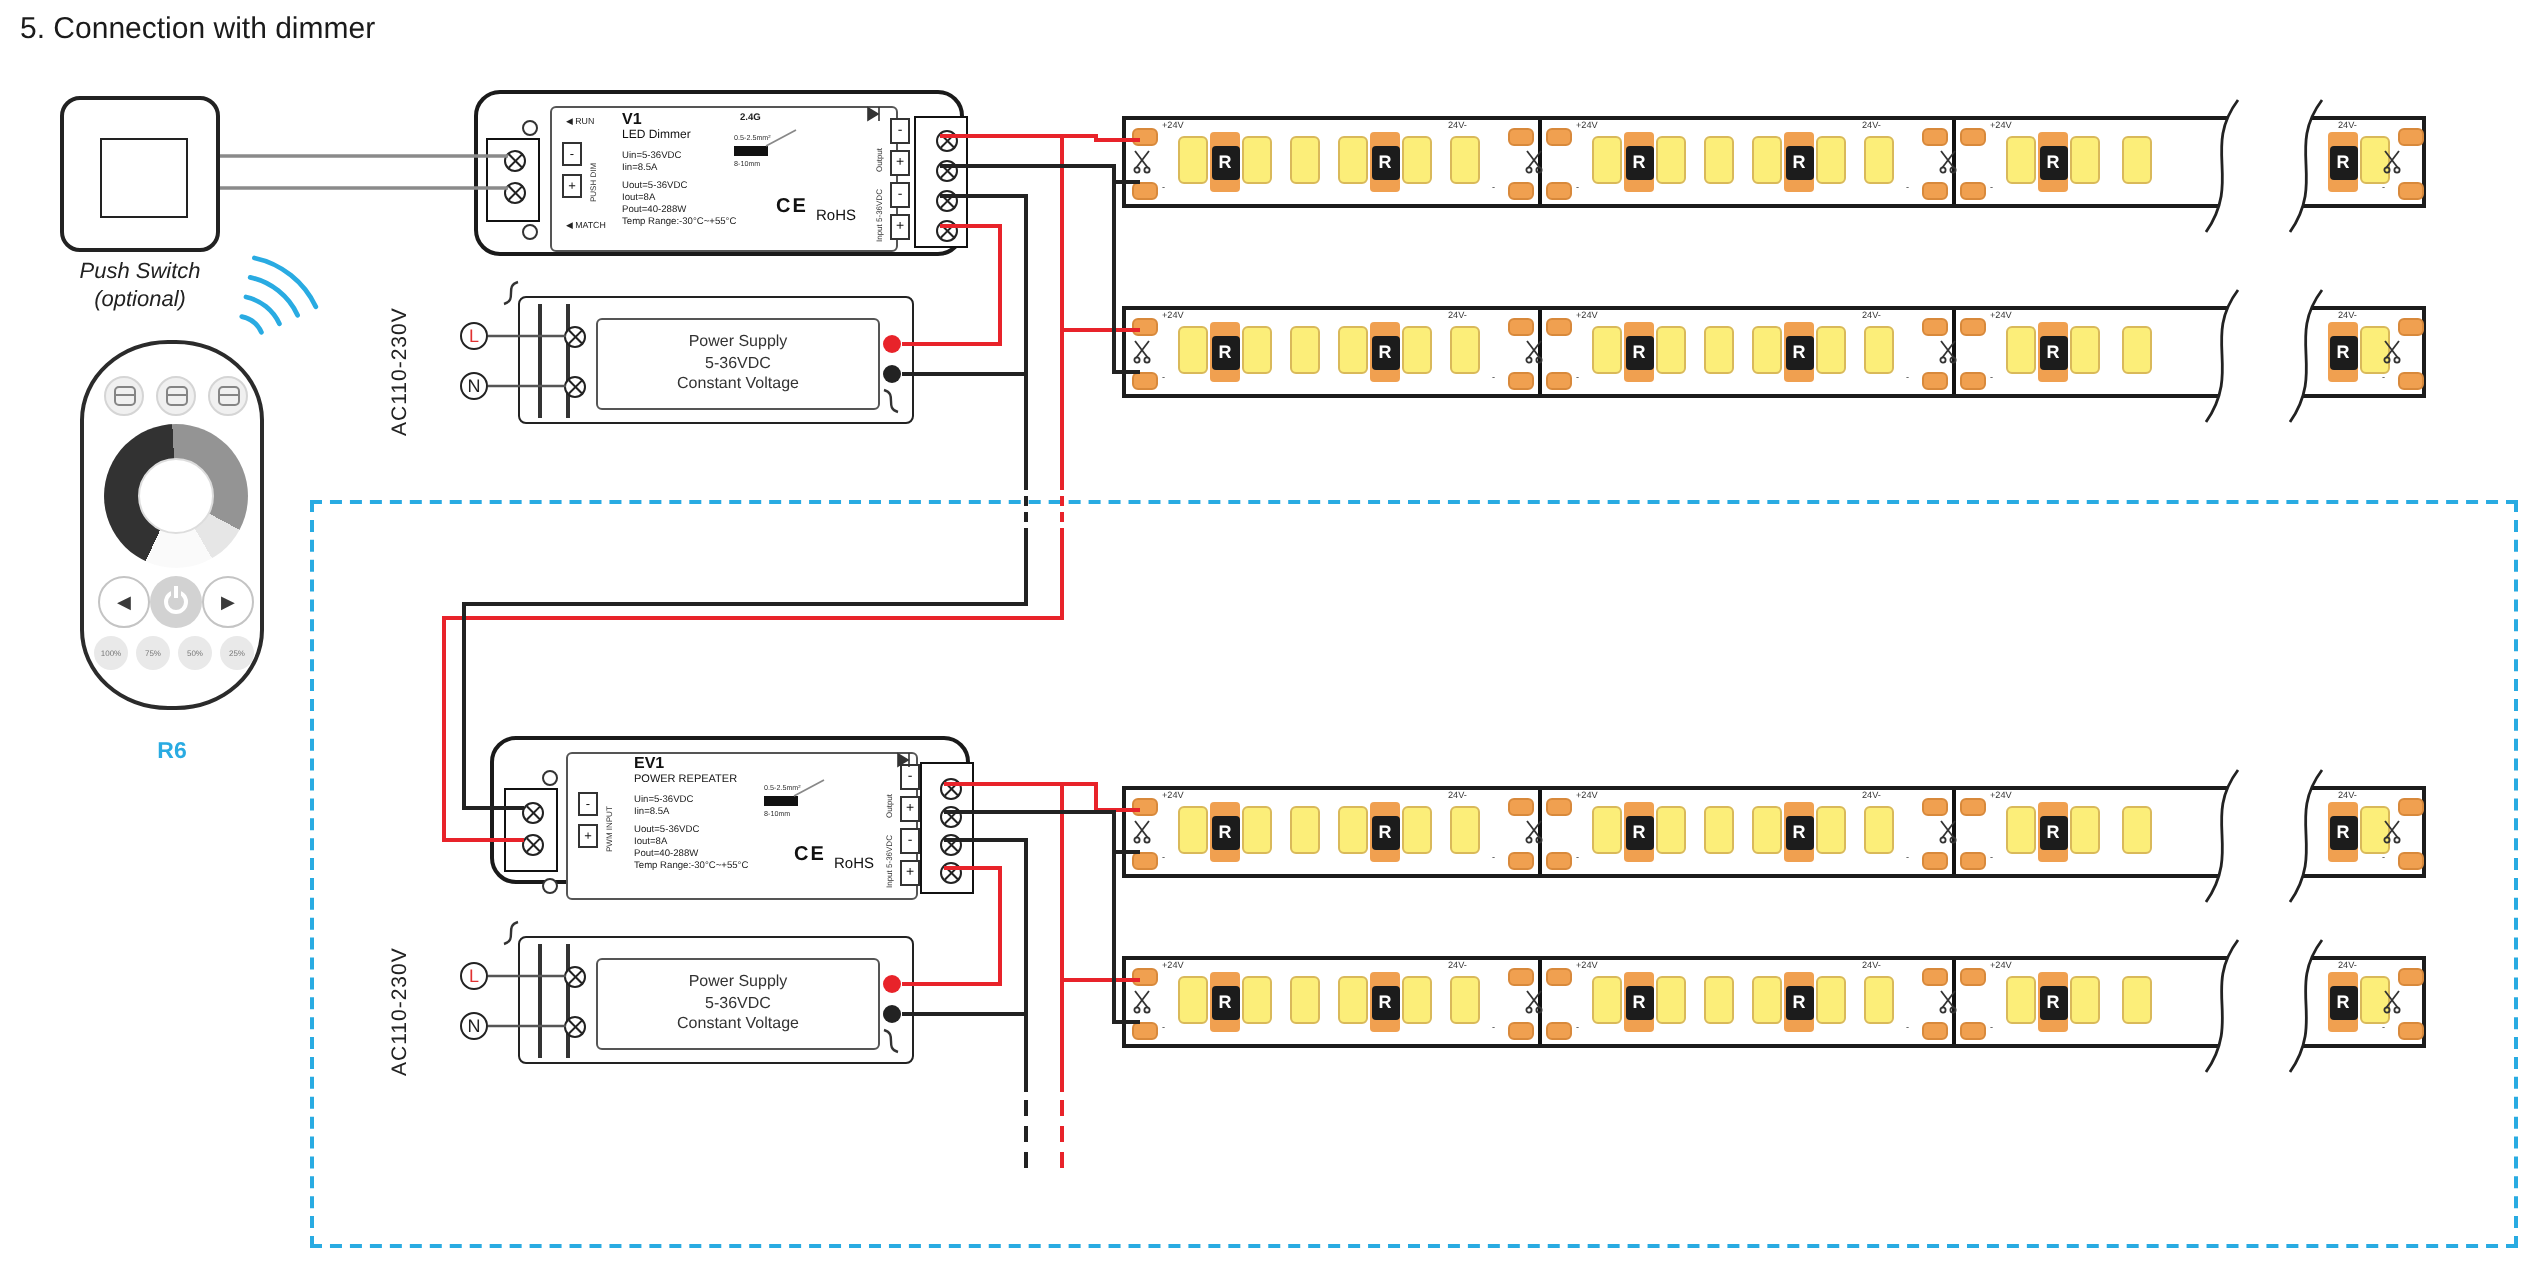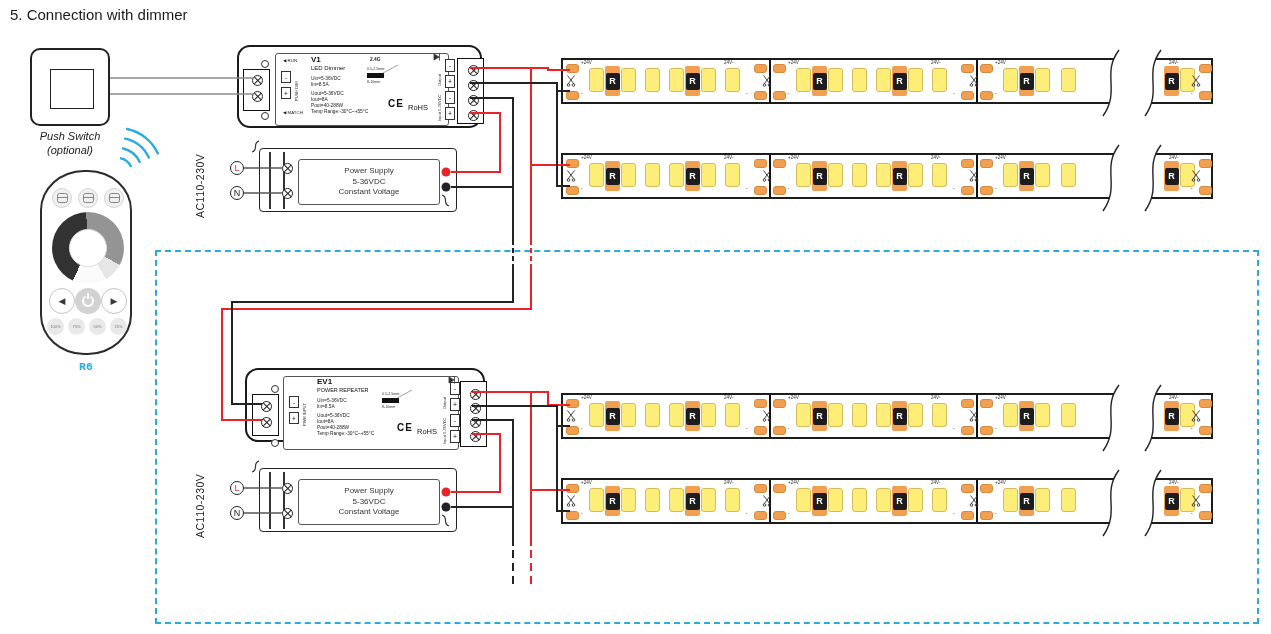--- a/index.html
+++ b/index.html
@@ -104,21 +104,21 @@
     <div class="pre" style="left:26px;top:146px;">
         <span>75%</span>
       </div>
     <div class="pre" style="left:47px;top:146px;">
         <span>50%</span>
       </div>
     <div class="pre" style="left:68px;top:146px;">
         <span>25%</span>
       </div>
   </div>
-  <div class="r6" style="left:40px;top:360px;width:92px;font-family:Liberation Mono, monospace;">R6</div>
+  <div class="r6" style="left:40px;top:370px;width:92px;">R6</div>
 
   <div class="module" style="left:237px;top:45px;width:245px;height:83px;">
     <div class="hole" style="left:22px;top:13px;"></div>
     <div class="hole" style="left:22px;top:65px;"></div>
     <div class="tblock" style="left:4px;top:22px;width:27px;height:42px;">
       <div class="screw" style="left:8px;top:5px;"></div>
       <div class="screw" style="left:8px;top:21px;"></div>
     </div>
     <div class="panel" style="left:36px;top:6px;width:172px;height:71px;"></div>
     <div class="runlab" style="left:44px;top:11px;">◀ <span>RUN</span></div>

